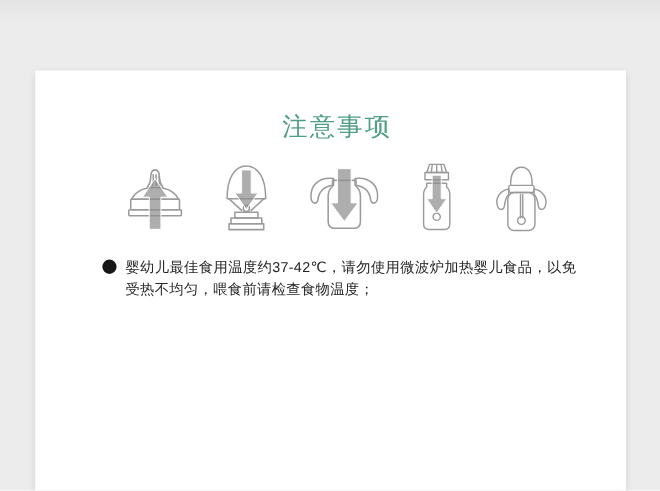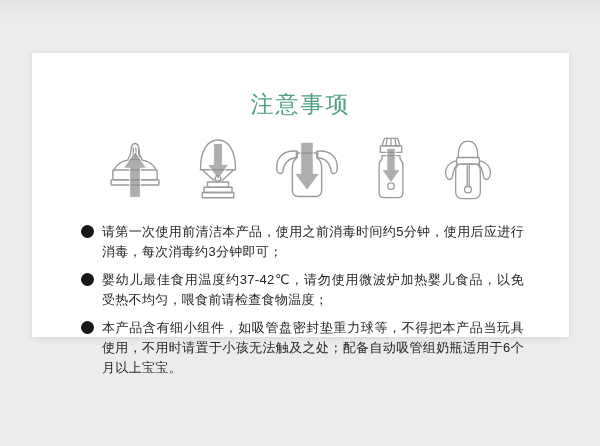--- a/index.html
+++ b/index.html
@@ -10,25 +10,26 @@
   }
   .page {
     position: relative;
     width: 600px;
     height: 446px;
     background: linear-gradient(180deg, #e4e4e4 0px, #ececec 22px, #ececec 100%);
   }
   .card {
     position: absolute;
     left: 32px;
-    top: 53px;
+    top: 64px;
     width: 537px;
-    height: 284px;
+    height: 382px;
     background: #ffffff;
     box-shadow: 0 1px 6px rgba(0,0,0,0.10);
+    padding-left: 12px;
   }
   .title {
     padding-top: 37px;
     text-align: center;
     font-size: 23px;
     font-weight: 500;
     letter-spacing: 2px;
     color: #4f9e87;
     line-height: 1.3;
   }
@@ -133,26 +134,18 @@
           <path class="line-art" d="M31 35 v26 M33.5 35 v26"></path>
           <circle class="line-art" cx="32" cy="64" r="4.2"></circle>
         </svg>
       </div>
 
     </div>
 
     <div class="notes">
       <div class="note">
         <span class="bullet"></span>
-        <span class="note-text">请第一次使用前清洁本产品，使用之前消毒时间约5分钟，使用后应进行消毒，每次消毒约3分钟即可；</span>
-      </div>
-      <div class="note">
-        <span class="bullet"></span>
         <span class="note-text">婴幼儿最佳食用温度约37-42℃，请勿使用微波炉加热婴儿食品，以免受热不均匀，喂食前请检查食物温度；</span>
-      </div>
-      <div class="note">
-        <span class="bullet"></span>
-        <span class="note-text">本产品含有细小组件，如吸管盘密封垫重力球等，不得把本产品当玩具使用，不用时请置于小孩无法触及之处；配备自动吸管组奶瓶适用于6个月以上宝宝。</span>
       </div>
     </div>
 
   </div>
 </div>
 
 </body></html>

